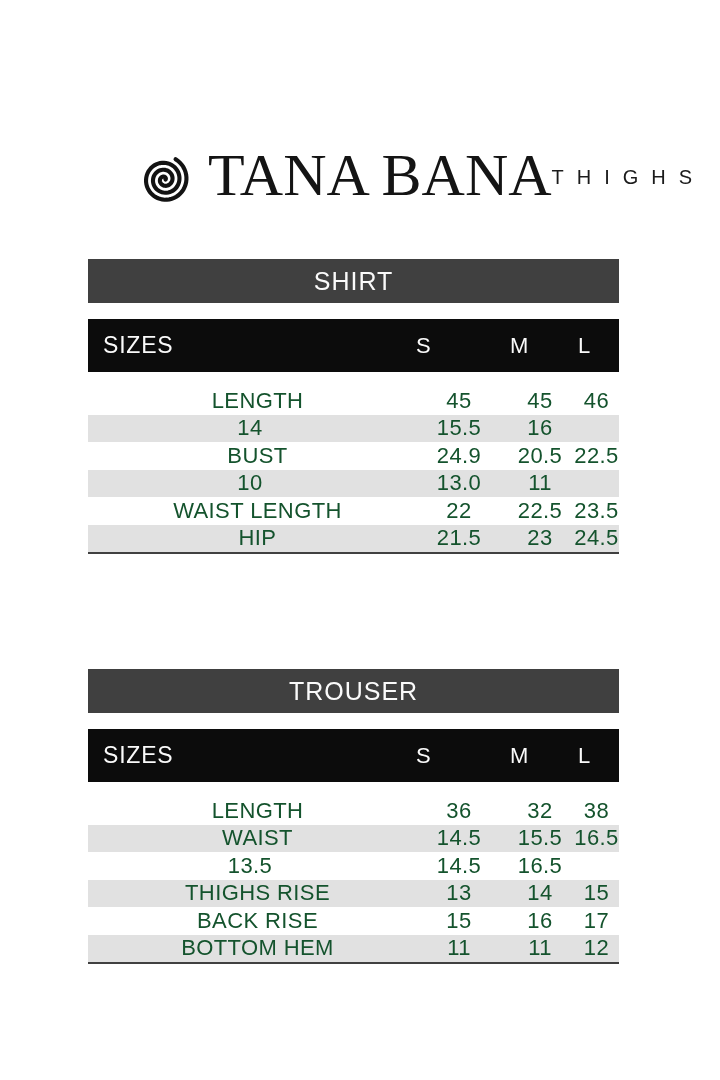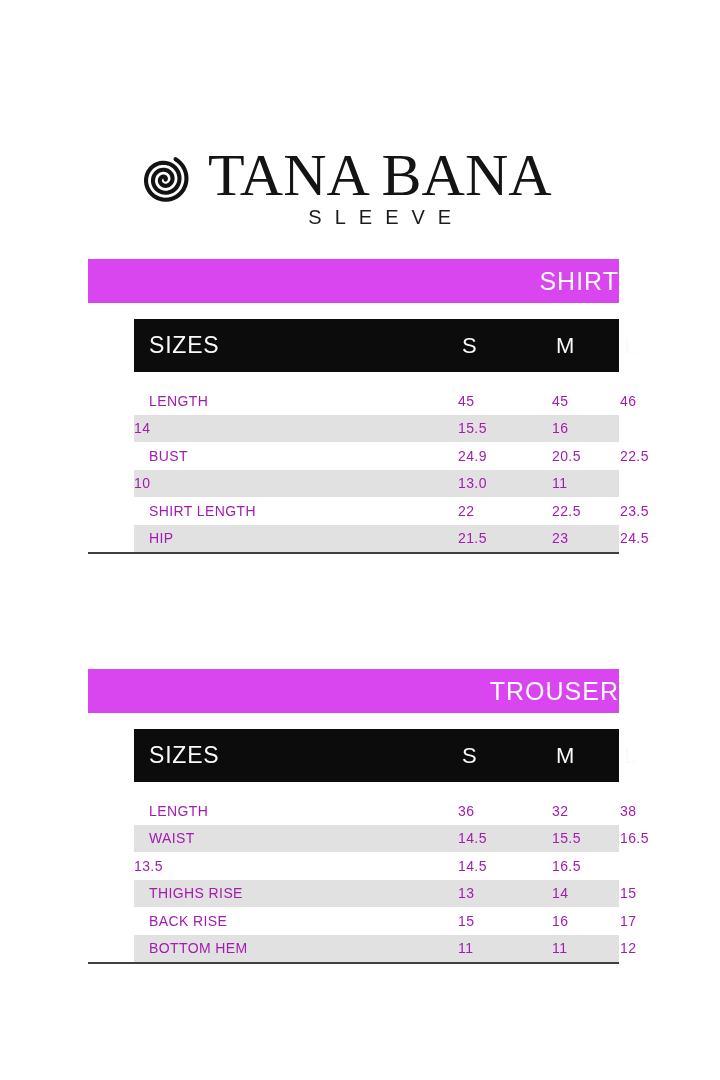--- a/index.html
+++ b/index.html
@@ -8,68 +8,67 @@
     width:720px; height:1080px; position:relative; overflow:hidden;
     font-family:"Liberation Sans", sans-serif;
   }
 
   
   .logo {
     position:absolute; top:149px; left:137px;
     display:flex; align-items:flex-start; gap:16px;
   }
   .spiral { width:55px; height:55px; margin-top:3px; flex:0 0 auto; }
-  .brand-text { display:flex; flex-direction:column; align-items:center; }
+  .brand-text { display:flex; flex-direction:row; align-items:center; }
   .wordmark {
     font-family:"Liberation Serif", "DejaVu Serif", serif;
     font-size:60px; line-height:52px; color:#141414;
     letter-spacing:0px; white-space:nowrap;
   }
   .fabrics {
     margin-top:5px; font-size:20px; color:#1b1b1b;
     letter-spacing:13px; margin-right:-13px; 
     white-space:nowrap; font-weight:normal;
   }
 
   
   .size-table { position:absolute; left:88px; width:531px; }
   #shirt-table   { top:259px; }
   #trouser-table { top:669px; }
 
   .title-bar {
-    height:44px; background:#d946ef; color:#fafafa;
-    display:flex; align-items:center; justify-content:flex-end;
+    height:44px; background:#404040; color:#fafafa;
+    display:flex; align-items:center; justify-content:center;
     font-size:25px; letter-spacing:1px; margin-bottom:16px;
   }
   .grid-row {
     display:grid; grid-template-columns:324px 94px 68px 1fr;
     align-items:center;
-    margin-left:46px;
   }
   .header-bar {
     height:53px; background:#0c0c0c; color:#fafafa;
     font-size:23px; letter-spacing:0.8px; margin-bottom:15px;
   }
   .header-bar .col { font-size:22px; padding-left:4px; }
   .cell-label { padding-left:15px; }
 
   .rows { border-bottom:2px solid #404040; }
-  .row { height:27.5px; font-size:14px; color:#a21caf; letter-spacing:0.4px; }
+  .row { height:27.5px; font-size:22px; color:#14532d; letter-spacing:0.4px;text-align:center; }
   .row:nth-child(even) { background:#e1e1e1; }
 </style>
 </head>
 <body>
 
 <header class="logo">
   <svg class="spiral" viewBox="0 0 100 100">
     <path id="spiral-path" fill="none" stroke="#131313" stroke-width="7.5" stroke-linecap="round" d="M51.80 50.00L52.03 49.76L52.22 49.46L52.37 49.11L52.46 48.72L52.49 48.30L52.45 47.85L52.33 47.40L52.14 46.94L51.88 46.49L51.53 46.06L51.11 45.67L50.61 45.33L50.05 45.05L49.43 44.84L48.76 44.71L48.06 44.66L47.32 44.72L46.58 44.88L45.83 45.14L45.10 45.51L44.40 45.99L43.75 46.57L43.16 47.25L42.64 48.03L42.22 48.89L41.90 49.83L41.70 50.82L41.62 51.86L41.67 52.93L41.86 54.01L42.20 55.09L42.68 56.15L43.30 57.15L44.06 58.10L44.96 58.96L45.97 59.73L47.10 60.37L48.33 60.88L49.64 61.25L51.01 61.45L52.42 61.49L53.86 61.34L55.29 61.02L56.70 60.51L58.07 59.82L59.36 58.95L60.56 57.91L61.64 56.71L62.58 55.37L63.37 53.89L63.97 52.30L64.39 50.62L64.60 48.88L64.60 47.09L64.38 45.29L63.93 43.50L63.26 41.75L62.36 40.07L61.25 38.49L59.94 37.03L58.44 35.72L56.77 34.59L54.95 33.66L53.00 32.95L50.95 32.47L48.83 32.24L46.66 32.27L44.49 32.57L42.34 33.13L40.25 33.96L38.25 35.05L36.38 36.39L34.66 37.97L33.12 39.77L31.80 41.77L30.71 43.93L29.88 46.24L29.34 48.66L29.08 51.16L29.13 53.69L29.49 56.24L30.17 58.74L31.15 61.18L32.43 63.50L34.00 65.68L35.84 67.67L37.93 69.45L40.24 70.97L42.75 72.22L45.41 73.17L48.20 73.79L51.07 74.08L53.98 74.01L56.90 73.60L59.77 72.83L62.55 71.70L65.21 70.24L67.69 68.45L69.96 66.35L71.97 63.97L73.71 61.35L75.12 58.50L76.20 55.48L76.91 52.33L77.24 49.08L77.17 45.79L76.70 42.50L75.84 39.27L74.58 36.13L72.94 33.15L70.93 30.36L68.59 27.81L65.93 25.54L62.99 23.59L59.82 21.99L56.45 20.78L52.93 19.98L49.31 19.60L45.64 19.67L41.97 20.17L38.37 21.12L34.88 22.51L31.56 24.32L28.45 26.54L25.61 29.13L23.09 32.06L20.92 35.30L19.14 38.81L17.79 42.53L16.88 46.41L16.45 50.40L16.50 54.45L17.04 58.49L18.06 62.46L19.57 66.31L21.54 69.97L23.96 73.40L26.79 76.53L30.00 79.32L33.54 81.72L37.37 83.69L41.43 85.19L45.68 86.21L50.05 86.71L54.47 86.68L58.89 86.11L63.23 85.02L67.44 83.40L71.45 81.27L75.20 78.66L78.63 75.60L81.68 72.12L84.32 68.29L86.49 64.13L88.15 59.72L89.28 55.12L89.85 50.38L89.85 45.58L89.28 40.79L88.12 36.07L86.39 31.49L84.12 27.14L81.32 23.06L78.03 19.32L74.30 15.99L70.17 13.11"></path>
   </svg>
   <div class="brand-text">
     <div class="wordmark">TANA BANA</div>
-    <div class="fabrics">SLEEVE</div>
+    <div class="fabrics">THIGHS</div>
   </div>
 </header>
 
 <section class="size-table" id="shirt-table">
   <div class="title-bar">
     <span>SHIRT</span>
   </div>
   <div class="header-bar grid-row">
     <span class="cell-label">SIZES</span>
     <span class="col">S</span>
@@ -93,21 +92,21 @@
       <span>24.9</span>
       <span>20.5</span>
       <span>22.5</span>
     </div>
     <div class="row grid-row">
       <span>10</span>
       <span>13.0</span>
       <span>11</span>
     </div>
     <div class="row grid-row">
-      <span class="cell-label">SHIRT LENGTH</span>
+      <span class="cell-label">WAIST LENGTH</span>
       <span>22</span>
       <span>22.5</span>
       <span>23.5</span>
     </div>
     <div class="row grid-row">
       <span class="cell-label">HIP</span>
       <span>21.5</span>
       <span>23</span>
       <span>24.5</span>
     </div>

